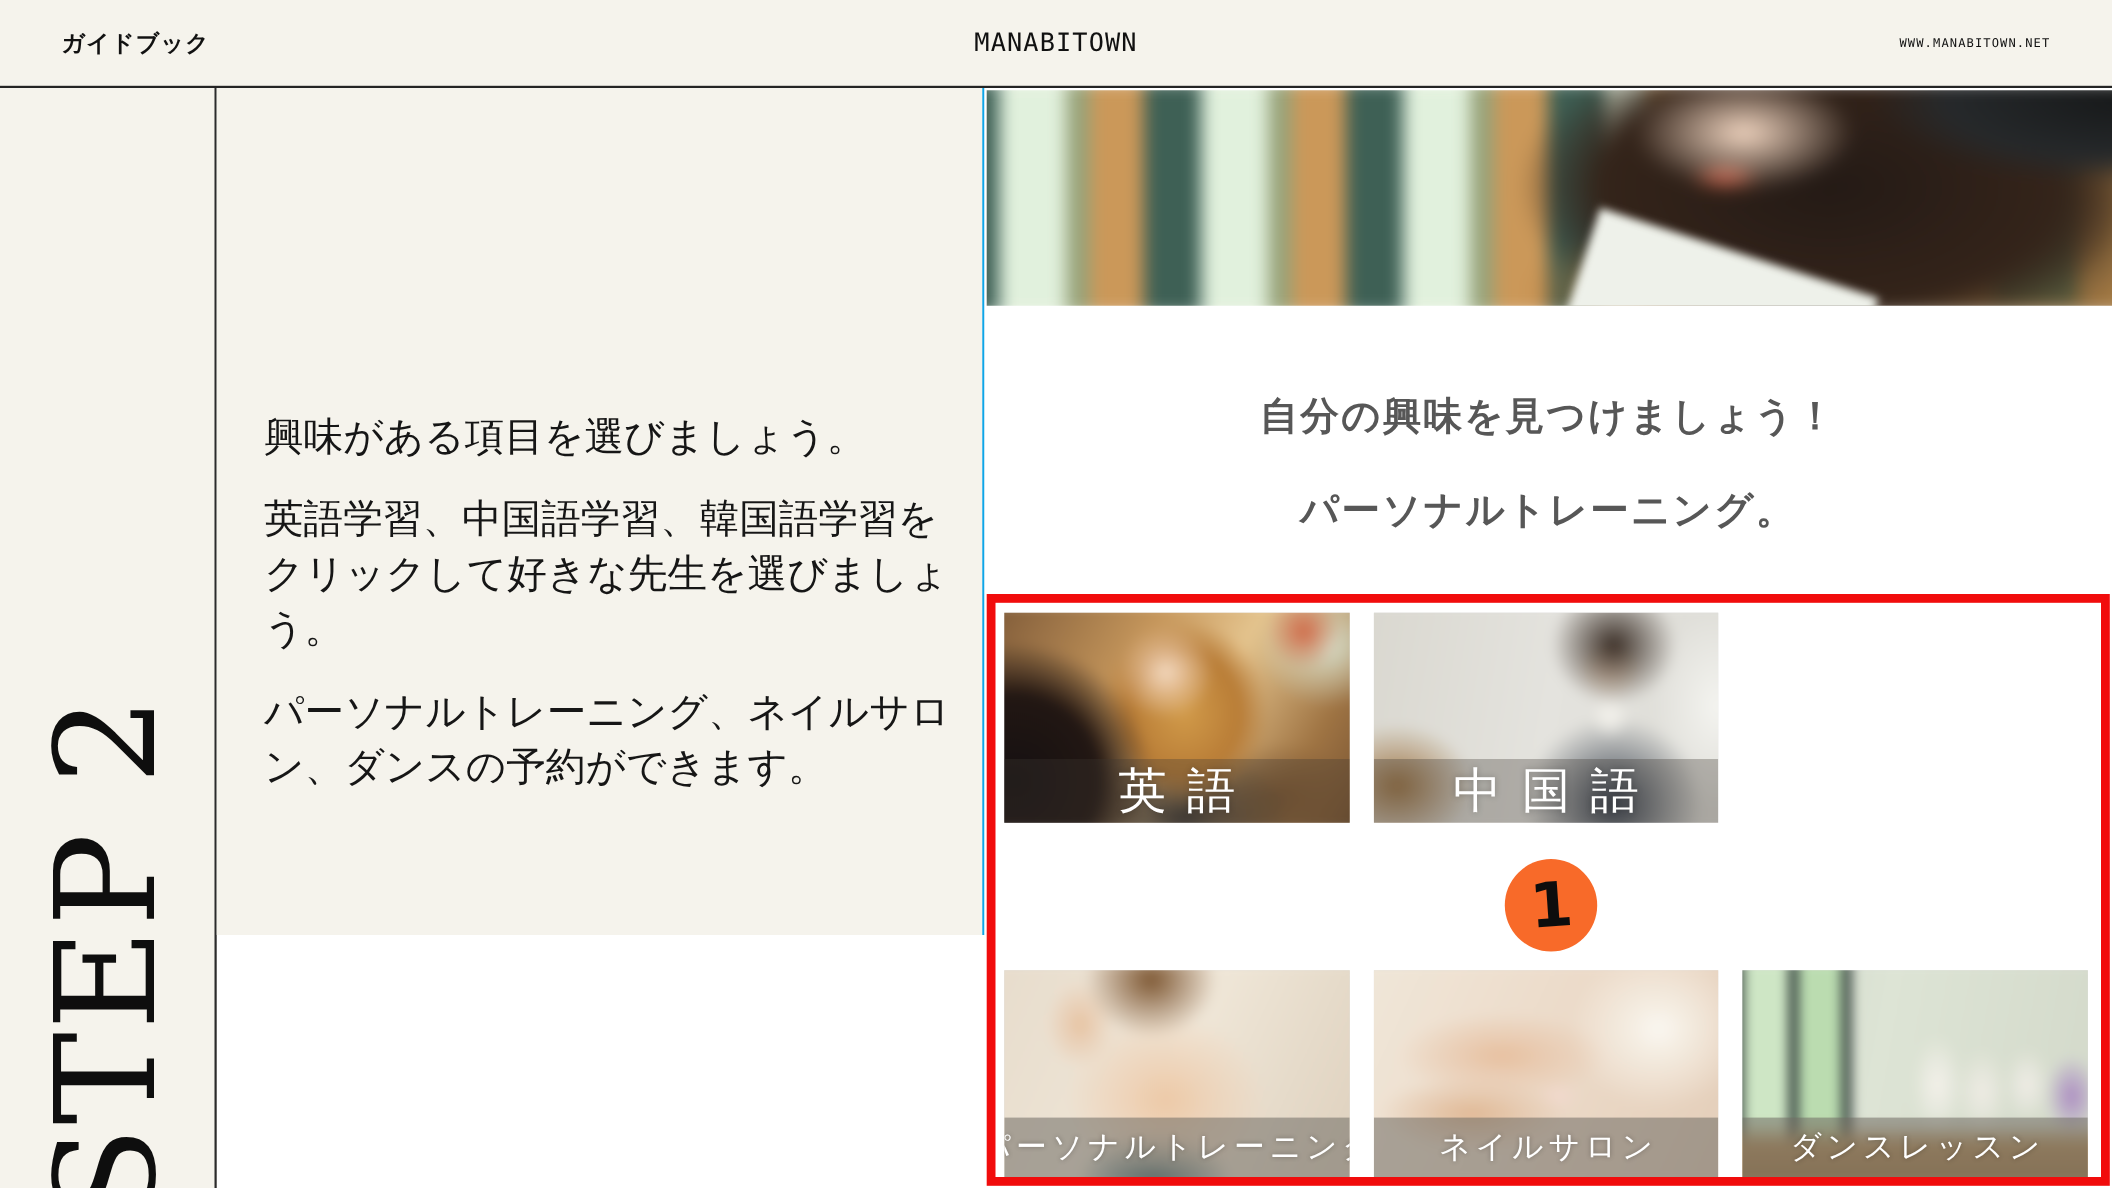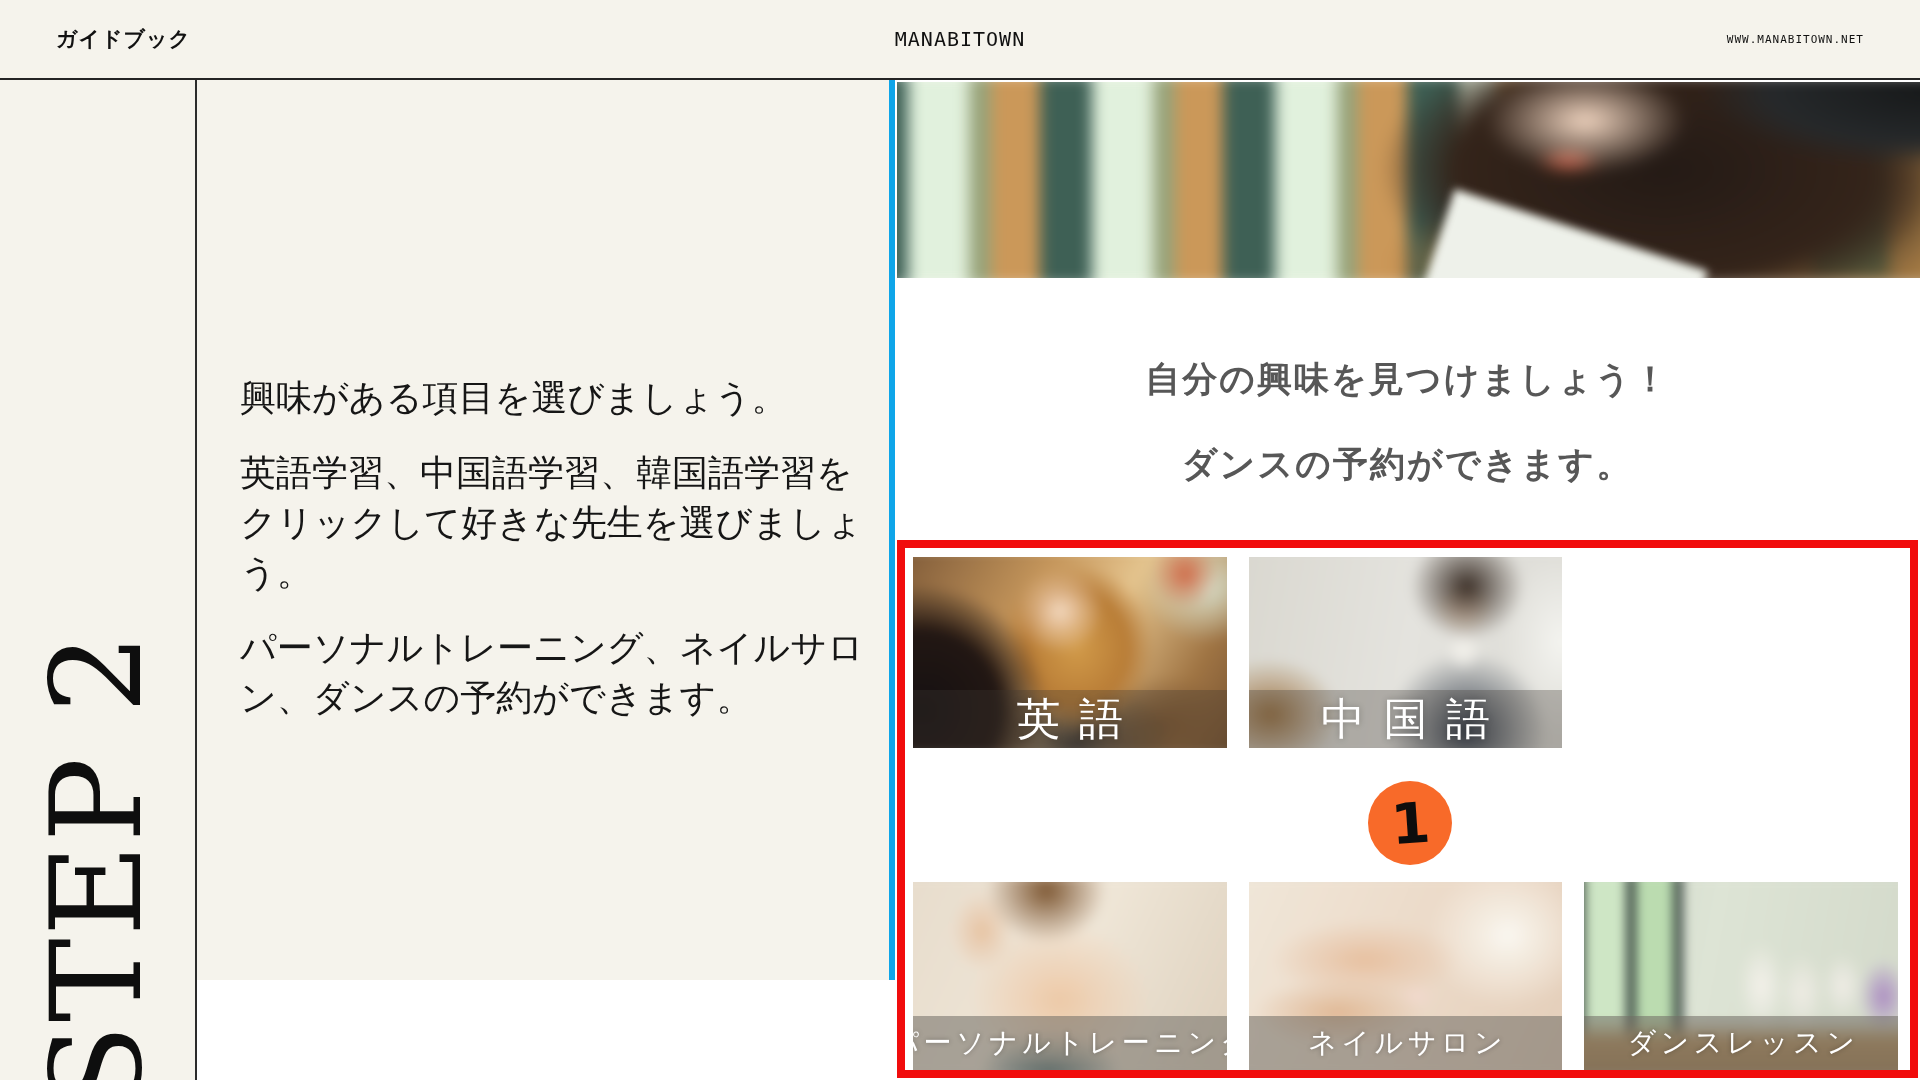--- a/index.html
+++ b/index.html
@@ -9,36 +9,36 @@
 
   
   .topbar { position:absolute; left:0; top:0; width:1920px; height:80px;
             background:#f5f3ec; border-bottom:2px solid #242424;
             display:flex; align-items:center;padding-left:45px; }
   .topbar-title { position:absolute; left:56px; top:0; height:78px; display:flex; align-items:center;
                   font-weight:bold; font-size:21px; letter-spacing:1px; color:#111; }
   .topbar-brand { position:absolute; left:0; width:100%; top:0; height:78px;
                   display:flex; align-items:center; justify-content:center;
                   font-family:"DejaVu Sans Mono","Liberation Mono",monospace;
-                  font-size:20px; letter-spacing:1px; color:#111; }
+                  font-size:23px; letter-spacing:1px; color:#111; }
   .topbar-url   { position:absolute; right:56px; top:0; height:78px; display:flex; align-items:center;
                   font-family:"DejaVu Sans Mono","Liberation Mono",monospace;
                   font-size:11px; letter-spacing:1px; color:#111; }
 
   
   .step-col { position:absolute; left:0; top:80px; width:197px; height:1000px;
               background:#f5f3ec; border-right:2px solid #2b2b2b; overflow:hidden; }
   .step-text { position:absolute; left:-153px; top:725px; width:500px; height:132px;
                line-height:132px; text-align:center; transform:rotate(-90deg);
                font-family:"DejaVu Serif","Liberation Serif",serif;
                font-size:126px; color:#0e0e0e; letter-spacing:2px; white-space:nowrap; }
 
   
-  .mid-col { position:absolute; left:197px; top:80px; width:698px; height:900px;
-             background:#f5f3ec; border-right:6px solid #0ea5e9; }
+  .mid-col { position:absolute; left:197px; top:80px; width:698px; height:770px;
+             background:#f5f3ec; border-right:2px solid #0ea5e9; }
   .instructions { position:absolute; left:43px; top:293px; width:628px;
                   font-family:"DejaVu Serif","Liberation Serif",serif;
                   font-size:36px; line-height:50px; color:#161616; }
   .instructions p { margin-bottom:25px; }
 
   
   .panel { position:absolute; left:895px; top:80px; width:1025px; height:1000px; background:#ffffff; }
 
   
   .hero { position:absolute; left:2px; top:2px; width:1023px; height:196px; overflow:hidden; }
@@ -164,21 +164,21 @@
 
   <div class="panel">
 
     <div class="hero">
       <div class="hero-photo"></div>
       <div class="hero-paper"></div>
     </div>
 
     <div class="headline">
       <div>自分の興味を見つけましょう！</div>
-      <div>ダンスの予約ができます。</div>
+      <div>パーソナルトレーニング。</div>
     </div>
 
     <div class="highlight-box">
       <div class="hb-inner">
 
         <div class="tile-row row-top">
           <div class="tile">
             <div class="tile-photo ph-en"></div>
             <div class="shade-top">
               <span class="tile-label-lg">英語</span>

